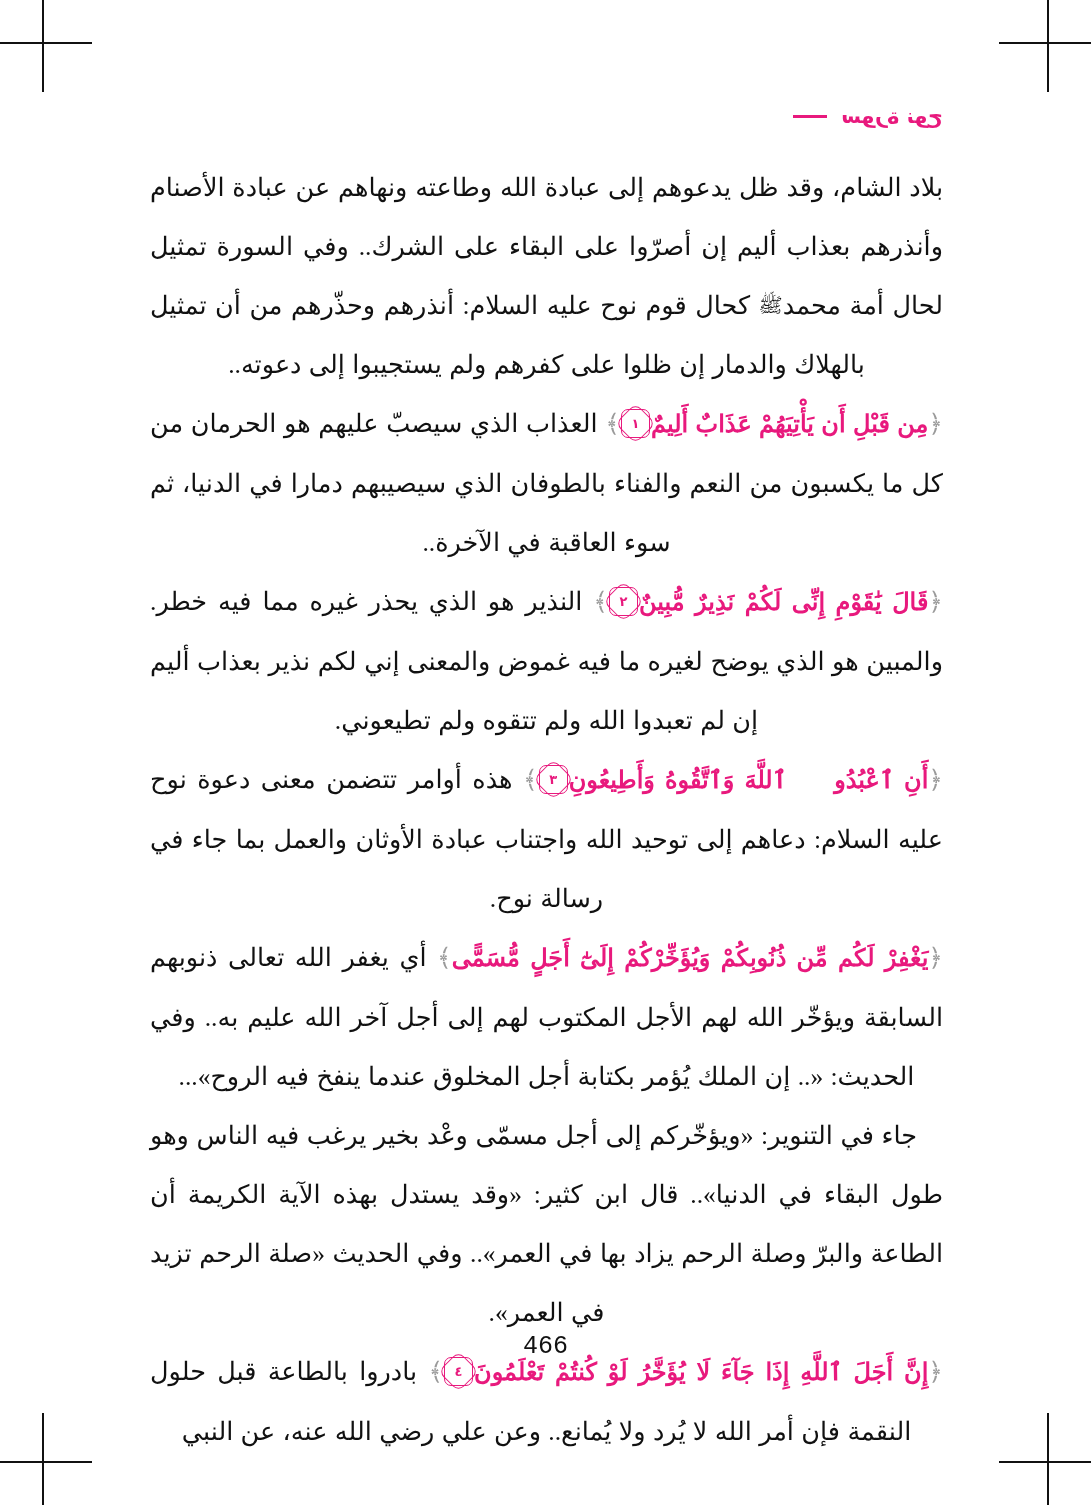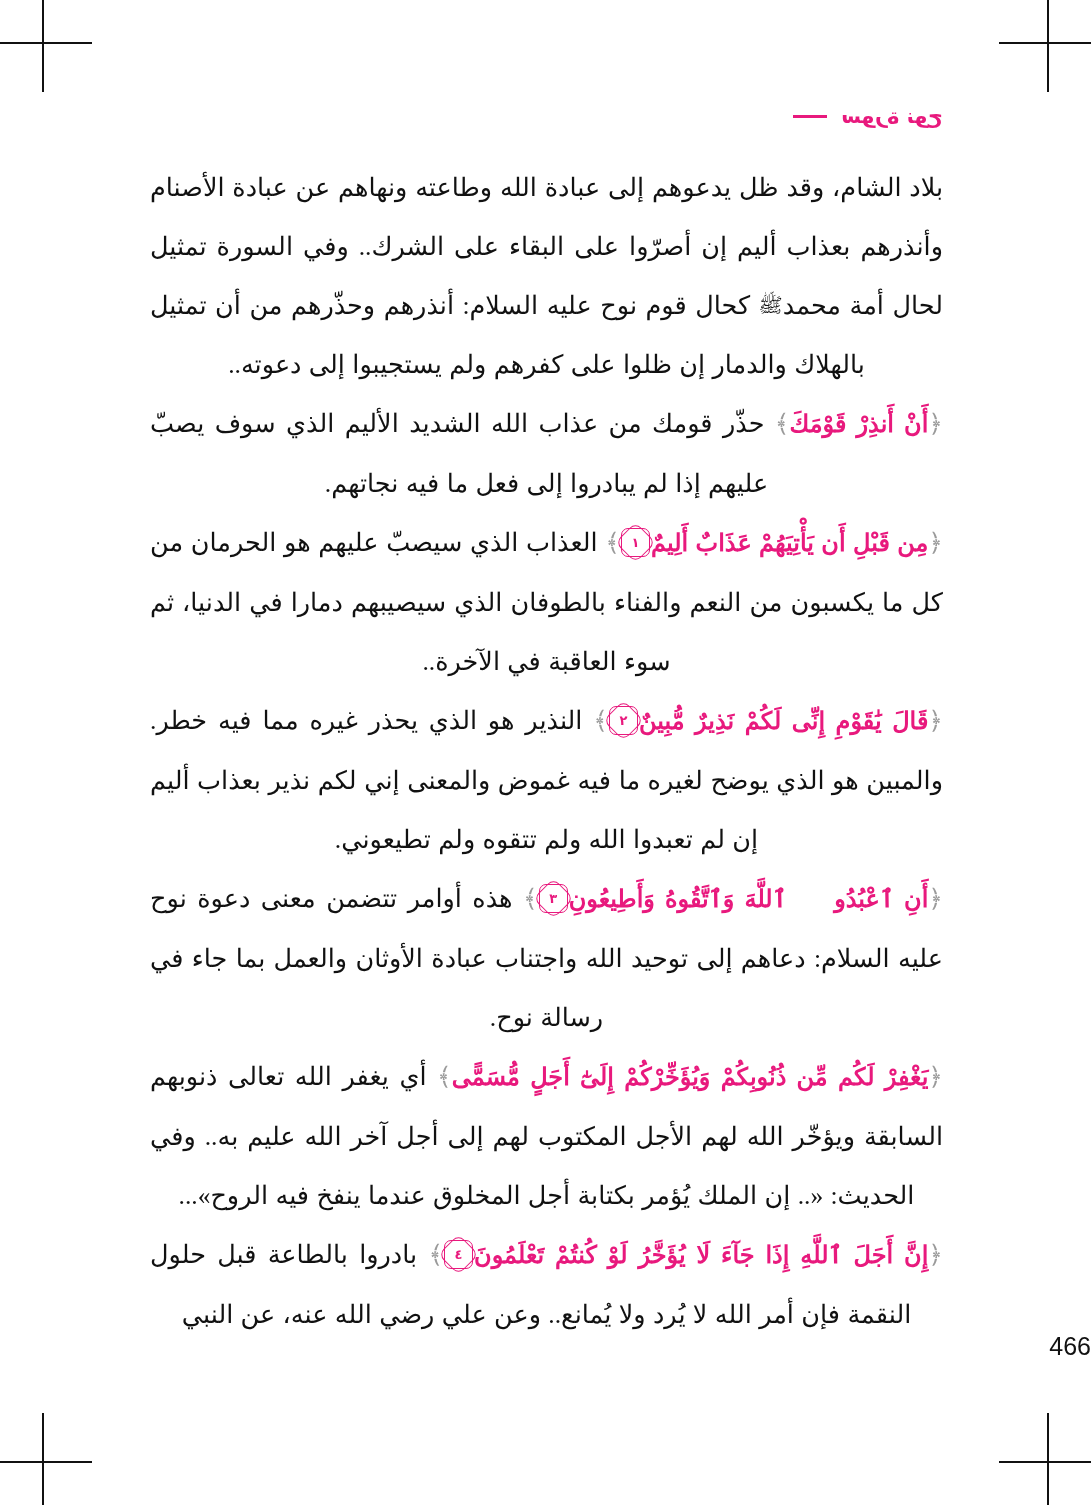--- a/index.html
+++ b/index.html
@@ -128,24 +128,24 @@
     color: #111111;
     font-family: "DejaVu Sans", sans-serif;
   }
 
   
   .folio {
     position: absolute;
     top: 1332px;
     left: 0;
     right: 0;
-    text-align: right;
+    text-align: center;
     font-size: 25px;
     color: #111111;
-    font-family: Liberation Sans, sans-serif;
+    font-family: Liberation Mono, monospace;
     direction: ltr;
   }
 </style>
 </head>
 <body>
 
 <div id="page">
 
   <div class="crop h tl-h"></div>
   <div class="crop v tl-v"></div>
@@ -158,35 +158,34 @@
 
   <div class="runhead">
     <span class="runhead-title">سورة نوح</span>
     <span class="runhead-rule"></span>
   </div>
 
   <div class="column">
 
     <p class="para"><span>بلاد الشام، وقد ظل يدعوهم إلى عبادة الله وطاعته ونهاهم عن عبادة الأصنام وأنذرهم بعذاب أليم إن أصرّوا على البقاء على الشرك.. وفي السورة تمثيل لحال أمة محمد</span><span class="salla">ﷺ</span> <span>كحال قوم نوح عليه السلام: أنذرهم وحذّرهم من أن تمثيل بالهلاك والدمار إن ظلوا على كفرهم ولم يستجيبوا إلى دعوته..</span></p>
 
-    <p class="para"><span class="quran"><span class="brkt">﴿</span><span>أَنْ أَنذِرْ قَوْمَكَ</span><span class="brkt">﴾</span></span>
-      <span>حذّر قومك من عذاب الله الشديد الأليم الذي سوف يصبّ عليهم إذا لم يبادروا إلى فعل ما فيه نجاتهم.</span></p>
 
     <p class="para"><span class="quran"><span class="brkt">﴿</span><span>مِن قَبْلِ أَن يَأْتِيَهُمْ عَذَابٌ أَلِيمٌ</span><span class="ayah"><span class="rose"></span><span class="rose2"></span><span class="num">١</span></span><span class="brkt">﴾</span></span>
       <span>العذاب الذي سيصبّ عليهم هو الحرمان من كل ما يكسبون من النعم والفناء بالطوفان الذي سيصيبهم دمارا في الدنيا، ثم سوء العاقبة في الآخرة..</span></p>
 
     <p class="para"><span class="quran"><span class="brkt">﴿</span><span>قَالَ يَٰقَوْمِ إِنِّى لَكُمْ نَذِيرٌ مُّبِينٌ</span><span class="ayah"><span class="rose"></span><span class="rose2"></span><span class="num">٢</span></span><span class="brkt">﴾</span></span>
       <span>النذير هو الذي يحذر غيره مما فيه خطر. والمبين هو الذي يوضح لغيره ما فيه غموض والمعنى إني لكم نذير بعذاب أليم إن لم تعبدوا الله ولم تتقوه ولم تطيعوني.</span></p>
 
     <p class="para"><span class="quran"><span class="brkt">﴿</span><span>أَنِ ٱعْبُدُوا۟ ٱللَّهَ وَٱتَّقُوهُ وَأَطِيعُونِ</span><span class="ayah"><span class="rose"></span><span class="rose2"></span><span class="num">٣</span></span><span class="brkt">﴾</span></span>
       <span>هذه أوامر تتضمن معنى دعوة نوح عليه السلام: دعاهم إلى توحيد الله واجتناب عبادة الأوثان والعمل بما جاء في رسالة نوح.</span></p>
 
     <p class="para"><span class="quran"><span class="brkt">﴿</span><span>يَغْفِرْ لَكُم مِّن ذُنُوبِكُمْ وَيُؤَخِّرْكُمْ إِلَىٰٓ أَجَلٍ مُّسَمًّى</span><span class="brkt">﴾</span></span>
       <span>أي يغفر الله تعالى ذنوبهم السابقة ويؤخّر الله لهم الأجل المكتوب لهم إلى أجل آخر الله عليم به.. وفي الحديث: «.. إن الملك يُؤمر بكتابة أجل المخلوق عندما ينفخ فيه الروح»...</span></p>
 
+    <p class="para indent">جاء في التنوير: «ويؤخّركم إلى أجل مسمّى وعْد بخير يرغب فيه الناس وهو طول البقاء في الدنيا».. قال ابن كثير: «وقد يستدل بهذه الآية الكريمة أن الطاعة والبرّ وصلة الرحم يزاد بها في العمر».. وفي الحديث «صلة الرحم تزيد في العمر».</p>
 
     <p class="para"><span class="quran"><span class="brkt">﴿</span><span>إِنَّ أَجَلَ ٱللَّهِ إِذَا جَآءَ لَا يُؤَخَّرُ لَوْ كُنتُمْ تَعْلَمُونَ</span><span class="ayah"><span class="rose"></span><span class="rose2"></span><span class="num">٤</span></span><span class="brkt">﴾</span></span>
       <span>بادروا بالطاعة قبل حلول النقمة فإن أمر الله لا يُرد ولا يُمانع.. وعن علي رضي الله عنه، عن النبي</span></p>
 
   </div>
 
   <div class="folio">466</div>
 
 </div>
 

